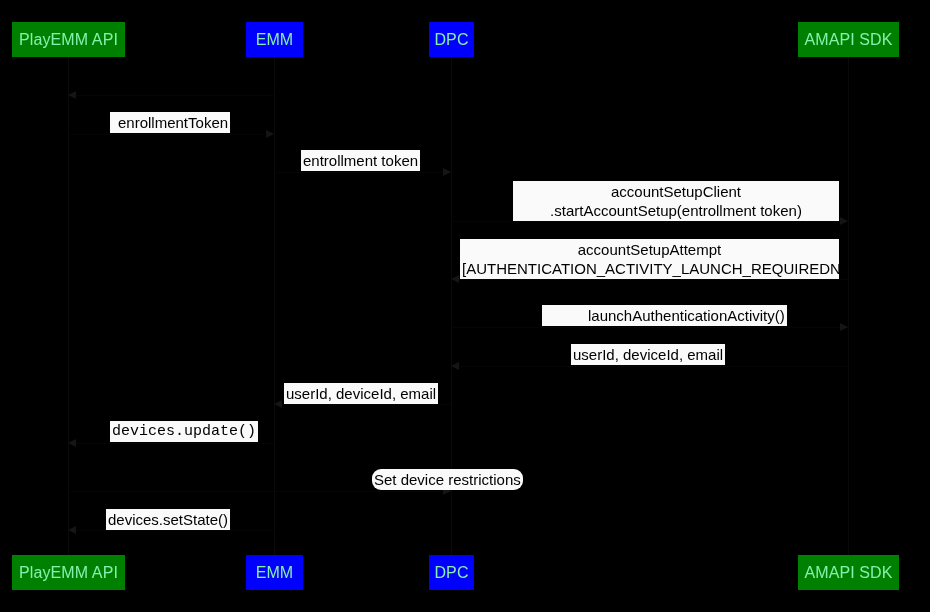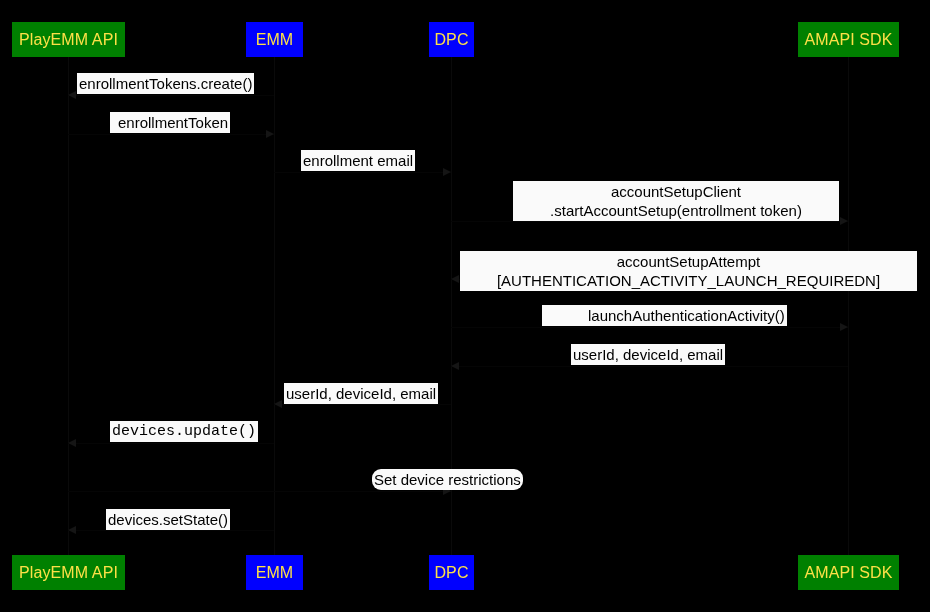--- a/index.html
+++ b/index.html
@@ -21,21 +21,21 @@
     width: 930px;
     height: 612px;
   }
   
   .participant {
     position: absolute;
     box-sizing: border-box;
     display: flex;
     align-items: center;
     justify-content: center;
-    color: #fde047;
+    color: #86efac;
     font-size: 16px;
     line-height: 1;
     letter-spacing: 0.1px;
     white-space: nowrap;
     user-select: none;
   }
   .participant.green { background: #008000; }
   .participant.blue  { background: #0000ff; }
 
   
@@ -94,38 +94,37 @@
   </div>
   <div class="participant blue" style="left:429px; top:22px; width:45px; height:35px;">
     <span>DPC</span>
   </div>
   <div class="participant green" style="left:798px; top:22px; width:101px; height:35px;">
     <span>AMAPI SDK</span>
   </div>
 
   <div class="msg-line" style="left:68px; top:95px; width:206px;"></div>
   <div class="msg-head left" style="left:68px; top:91px;"></div>
-  <div class="msg-label" style="left:77px; top:73px;">enrollmentTokens.create()</div>
 
   <div class="msg-line" style="left:68px; top:134px; width:206px;"></div>
   <div class="msg-head right" style="left:266px; top:130px;"></div>
   <div class="msg-label" style="left:110px; top:112px;padding-left:8px;">enrollmentToken</div>
 
   <div class="msg-line" style="left:274px; top:172px; width:177px;"></div>
   <div class="msg-head right" style="left:443px; top:168px;"></div>
-  <div class="msg-label" style="left:301px; top:150px;">enrollment email</div>
+  <div class="msg-label" style="left:301px; top:150px;">entrollment token</div>
 
   <div class="msg-line" style="left:451px; top:221px; width:397px;"></div>
   <div class="msg-head right" style="left:840px; top:217px;"></div>
   <div class="msg-label two-line" style="left:513px; top:181px; width:326px;">accountSetupClient
 .startAccountSetup(entrollment token)</div>
 
   <div class="msg-line" style="left:451px; top:279px; width:397px;"></div>
   <div class="msg-head left" style="left:451px; top:275px;"></div>
-  <div class="msg-label two-line" style="left:460px; top:239px; width:457px;margin-top:12px;">accountSetupAttempt
+  <div class="msg-label two-line" style="left:460px; top:239px; width:379px;">accountSetupAttempt
 [AUTHENTICATION_ACTIVITY_LAUNCH_REQUIREDN]</div>
 
   <div class="msg-line" style="left:451px; top:327px; width:397px;"></div>
   <div class="msg-head right" style="left:840px; top:323px;"></div>
   <div class="msg-label" style="left:542px; top:305px;padding-left:46px;">launchAuthenticationActivity()</div>
 
   <div class="msg-line" style="left:451px; top:366px; width:397px;"></div>
   <div class="msg-head left" style="left:451px; top:362px;"></div>
   <div class="msg-label" style="left:571px; top:344px;">userId, deviceId, email</div>
 

